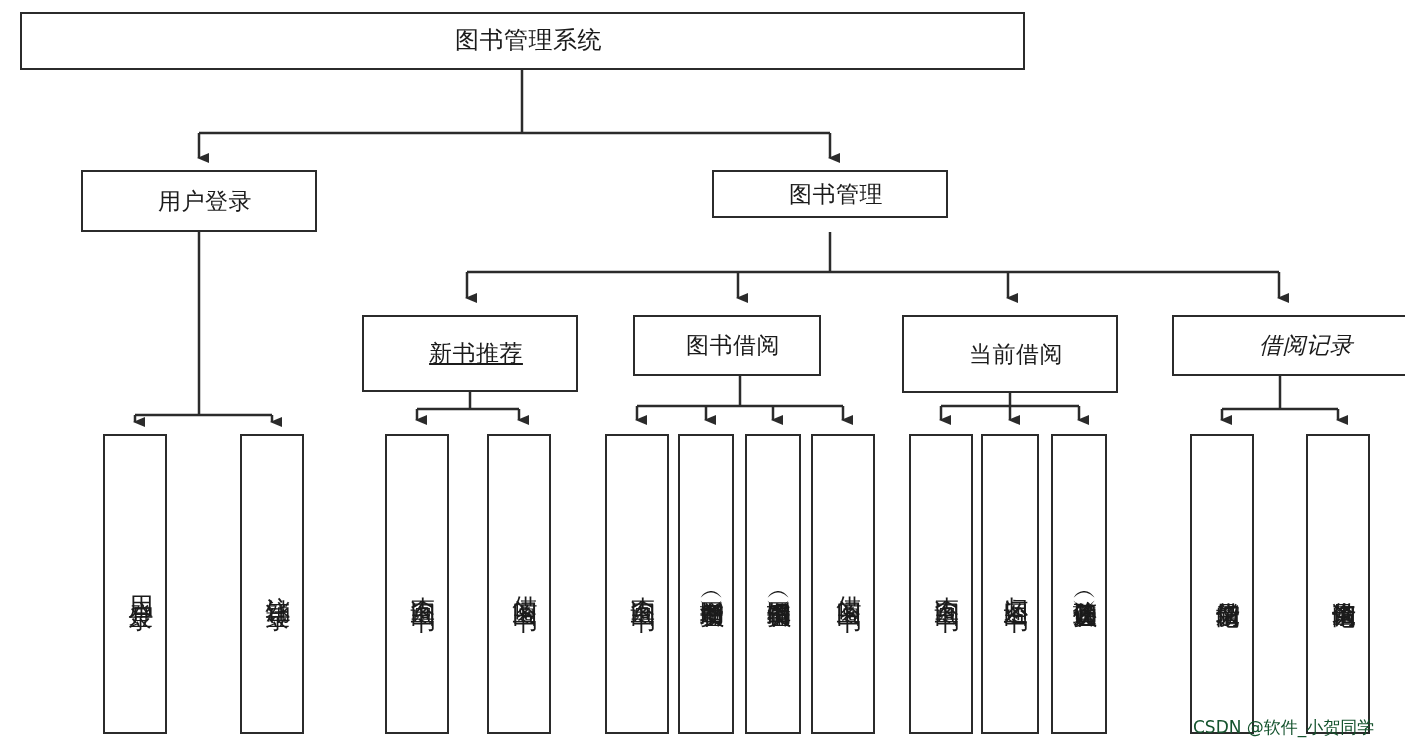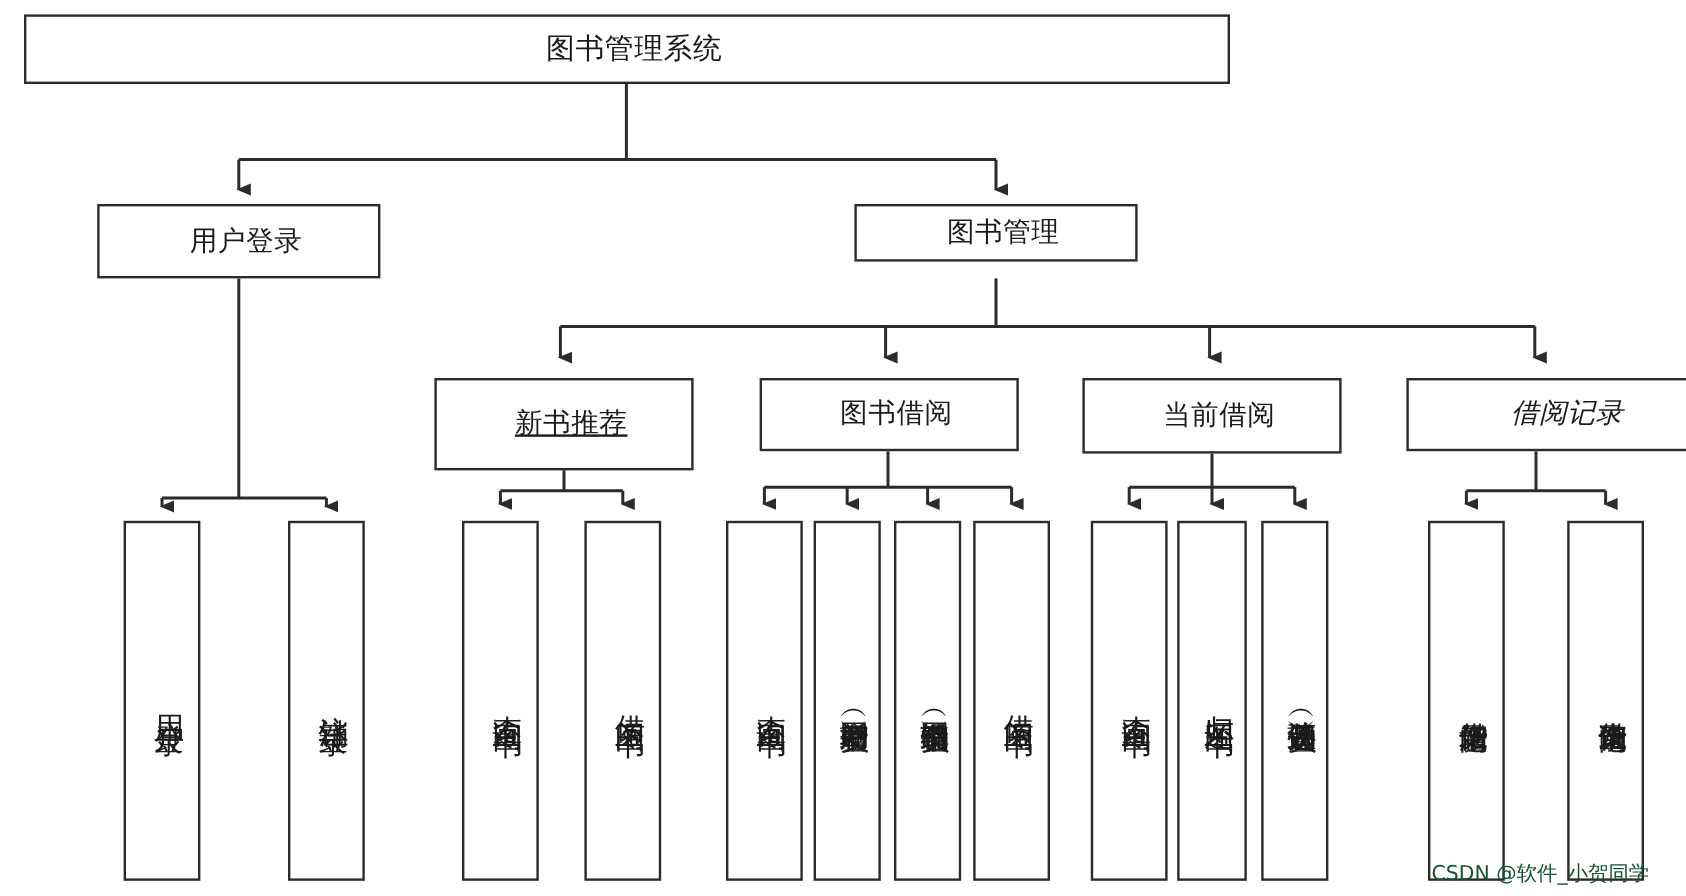--- a/index.html
+++ b/index.html
@@ -140,25 +140,25 @@
   </div>
 
   <div class="node horiz" style="left:712px; top:170px; width:236px; height:48px;">
     <span class="label">图书管理</span>
   </div>
 
   <div class="node horiz" style="left:362px; top:315px; width:216px; height:77px;text-decoration:underline;">
     <span class="label">新书推荐</span>
   </div>
 
-  <div class="node horiz" style="left:633px; top:315px; width:216px; height:61px;justify-content:center;">
+  <div class="node horiz" style="left:633px; top:315px; width:188px; height:61px;justify-content:center;">
     <span class="label">图书借阅</span>
   </div>
 
-  <div class="node horiz" style="left:902px; top:315px; width:216px; height:63px;align-items:center;">
+  <div class="node horiz" style="left:902px; top:315px; width:216px; height:78px;align-items:center;">
     <span class="label">当前借阅</span>
   </div>
 
   <div class="node horiz" style="left:1172px; top:315px; width:256px; height:61px;font-style:italic;">
     <span class="label">借阅记录</span>
   </div>
 
   <div class="node vert" style="left:103px; top:434px; width:64px; height:300px;">
     <span class="label">用户登录</span>
   </div>

